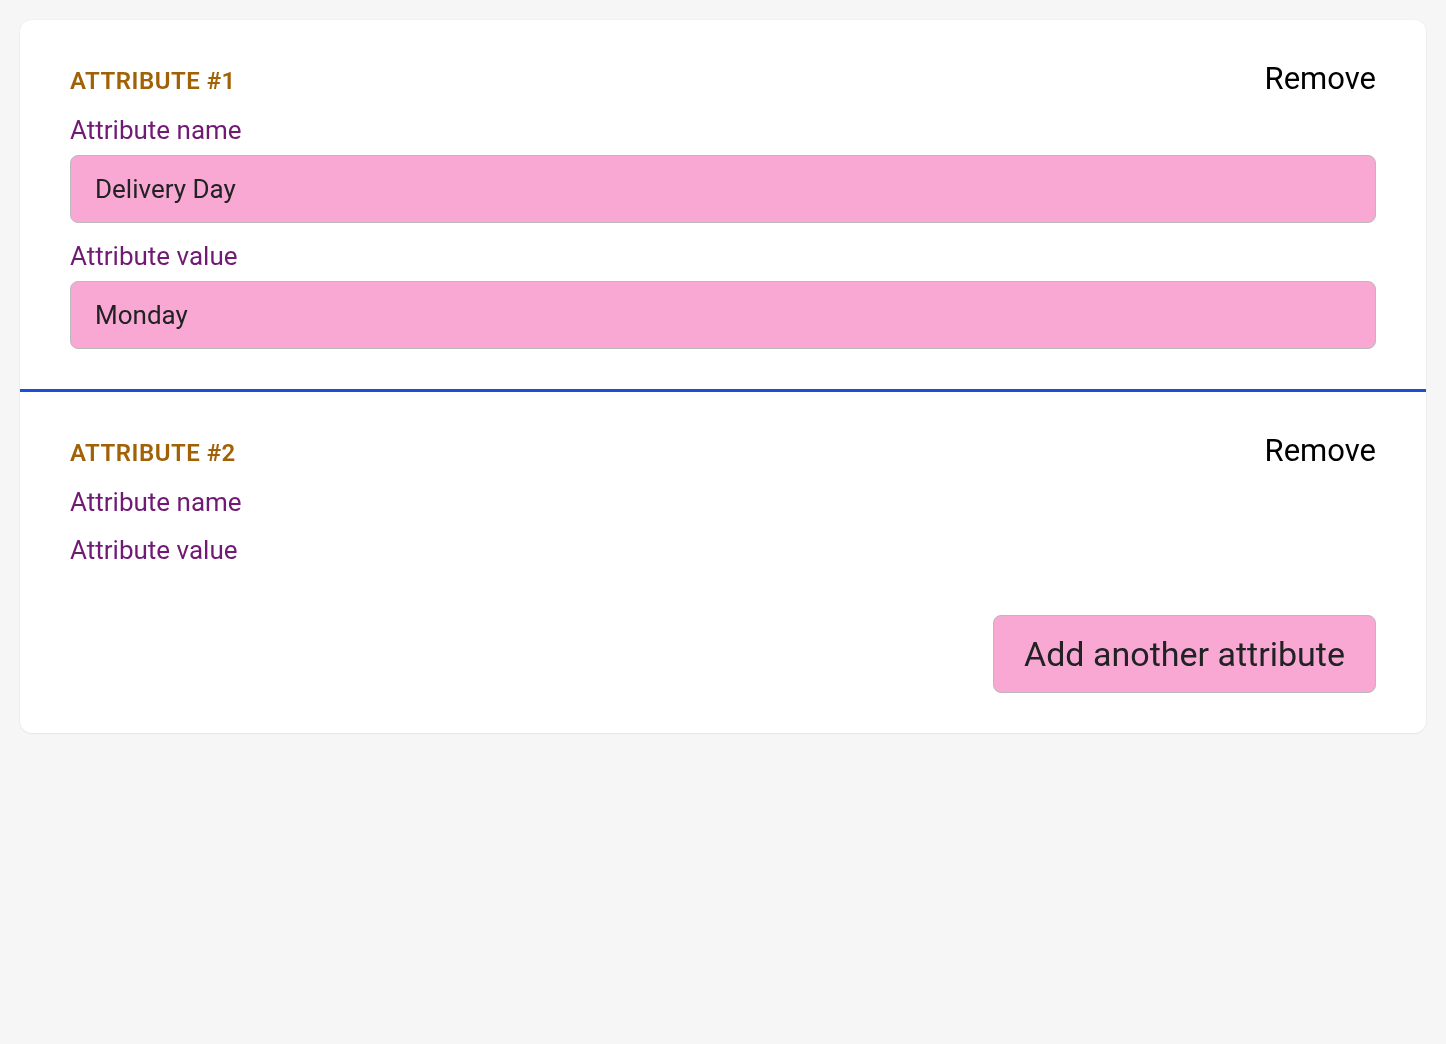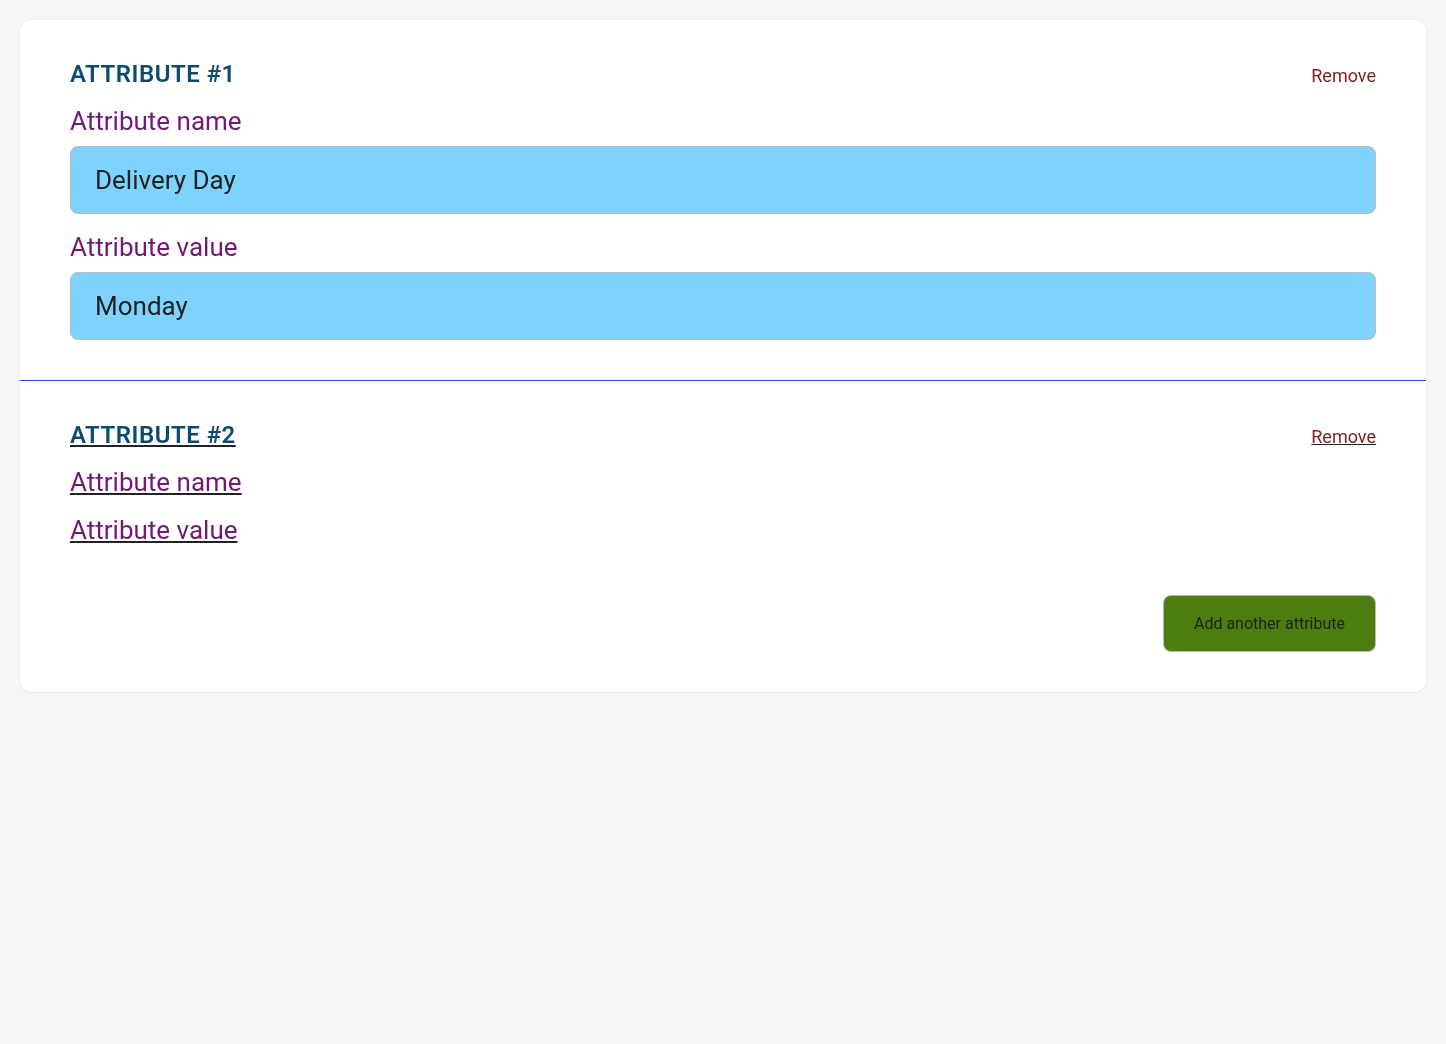--- a/index.html
+++ b/index.html
@@ -17,39 +17,38 @@
       background: #ffffff;
       border-radius: 12px;
       box-shadow: 0 1px 2px rgba(0,0,0,0.05), 0 0 0 1px rgba(0,0,0,0.02);
       max-width: 1406px;
       margin: 0 auto;
     }
     .attribute-block {
       padding: 40px 50px;
     }
     .attribute-block + .attribute-block {
-      border-top: 1px solid #1d4ed8;
-      text-decoration: underline;
+      border-top: 3px solid #1d4ed8;
     }
     .block-header {
       display: flex;
       justify-content: space-between;
       align-items: baseline;
       margin-bottom: 18px;
     }
     .block-title {
       font-size: 24px;
       font-weight: 600;
       letter-spacing: 0.5px;
-      color: #0c4a6e;
+      color: #a16207;
       text-transform: uppercase;
     }
     .remove-link {
-      font-size: 18px;
-      color: #7f1d1d;
+      font-size: 31px;
+      color: #000000;
       cursor: pointer;
       background: none;
       border: none;
       font-family: inherit;
       text-align: right;
     }
     .field-label {
       display: block;
       font-size: 26px;
       color: #701a75;
@@ -57,32 +56,32 @@
       margin-top: 18px;
     }
     .text-input {
       width: 100%;
       font-size: 26px;
       font-family: inherit;
       padding: 18px 24px;
       border: 1px solid #bababd;
       border-radius: 8px;
       color: #202223;
-      background: #7dd3fc;
+      background: #f9a8d4;
     }
     .footer-actions {
       display: flex;
       justify-content: flex-end;
       padding: 0 50px 40px 50px;
     }
     .add-button {
-      font-size: 16px;
+      font-size: 34px;
       font-family: inherit;
       padding: 18px 30px;
-      background: #4d7c0f;
+      background: #f9a8d4;
       border: 1px solid #bababd;
       border-radius: 8px;
       cursor: pointer;
       color: #202223;
     }
   </style>
 </head>
 <body>
 
 <div class="card">

